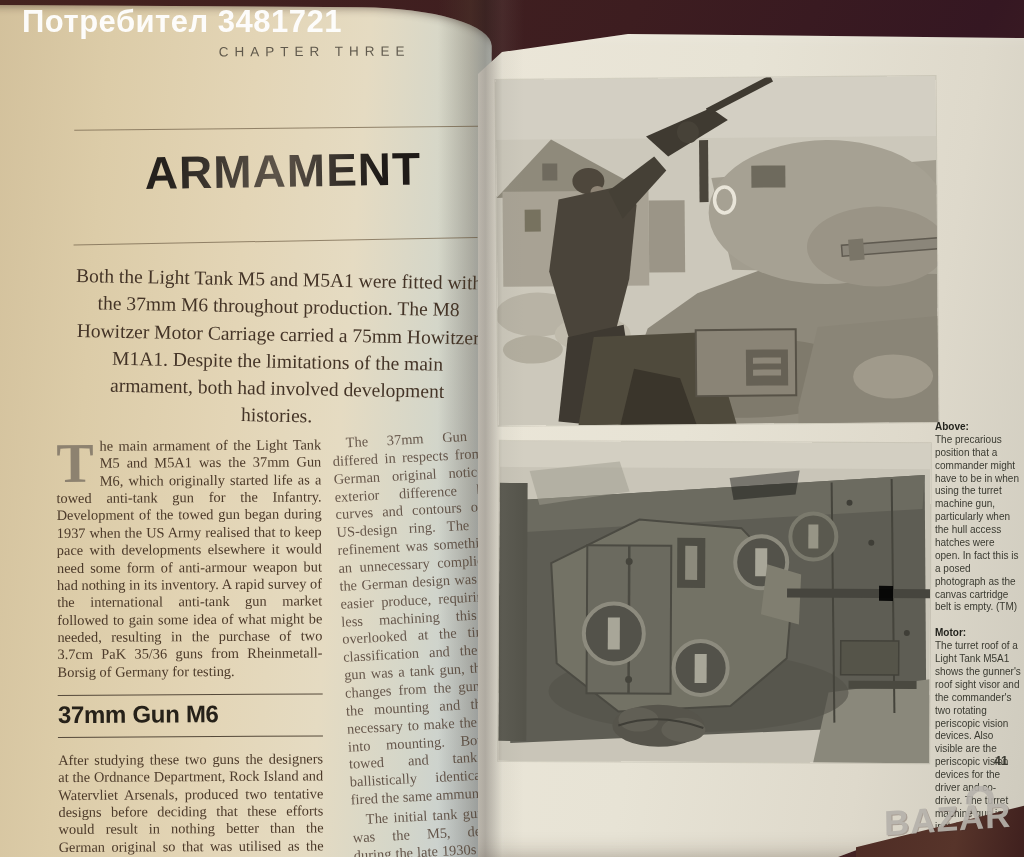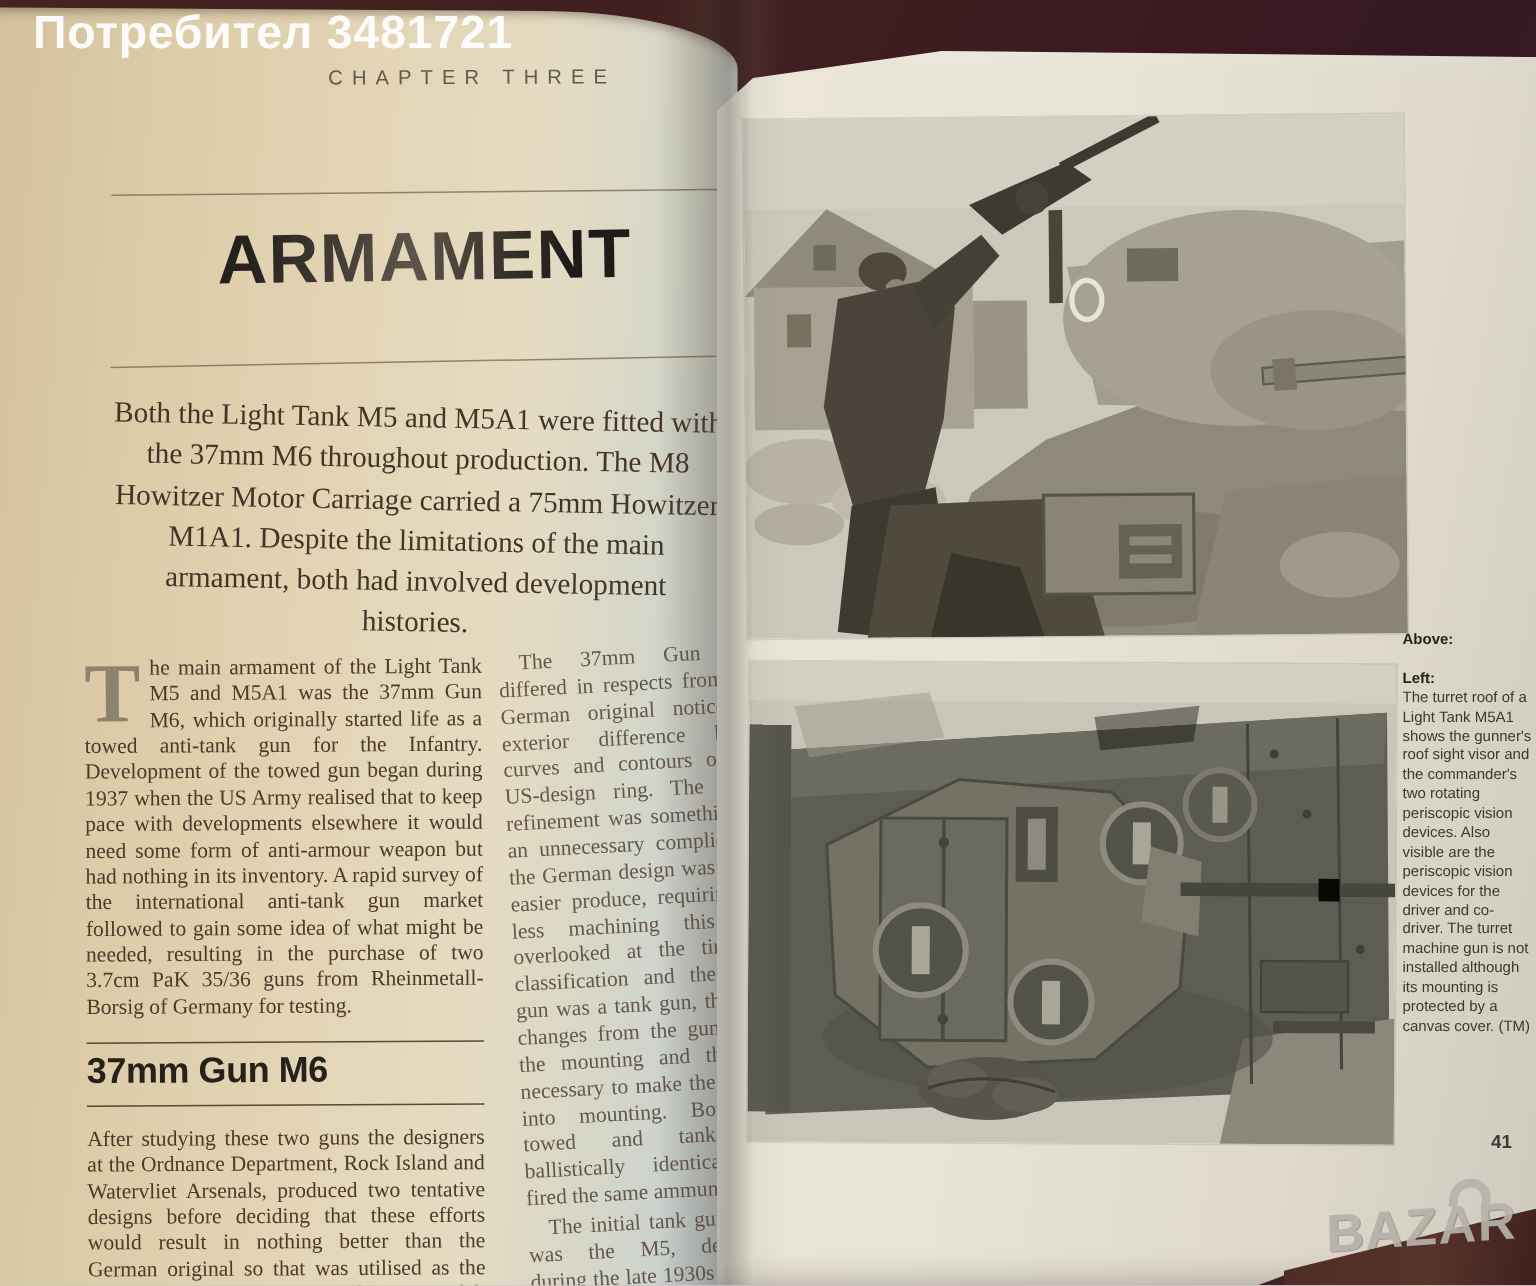--- a/index.html
+++ b/index.html
@@ -244,22 +244,23 @@
           <ellipse cx="160" cy="284" rx="46" ry="21" fill="#56544b"></ellipse>
           <ellipse cx="140" cy="278" rx="20" ry="12" fill="#615f55"></ellipse>
           <ellipse cx="185" cy="288" rx="22" ry="12" fill="#615f55"></ellipse>
           <path d="M120,284 Q160,270 205,286" stroke="#3f3e37" stroke-width="2" fill="none"></path>
         </g>
       </svg>
     </figure>
 
     <div class="caption-col">
       <div class="caption-label">Above:</div>
+      <div>The precarious position that a commander might have to be in when using the turret machine gun, particularly when the hull access hatches were open. In fact this is a posed photograph as the canvas cartridge belt is empty. (TM)</div>
       <div class="caption-gap"></div>
-      <div class="caption-label">Left:</div>
+      <div class="caption-label">Motor:</div>
       <div>The turret roof of a Light Tank M5A1 shows the gunner's roof sight visor and the commander's two rotating periscopic vision devices. Also visible are the periscopic vision devices for the driver and co-driver. The turret machine gun is not installed although its mounting is protected by a canvas cover. (TM)</div>
     </div>
 
     <div class="page-number">41</div>
   </div>
 
   <div class="gutter-shadow"></div>
 
   <div class="corner-wedge"></div>
 

